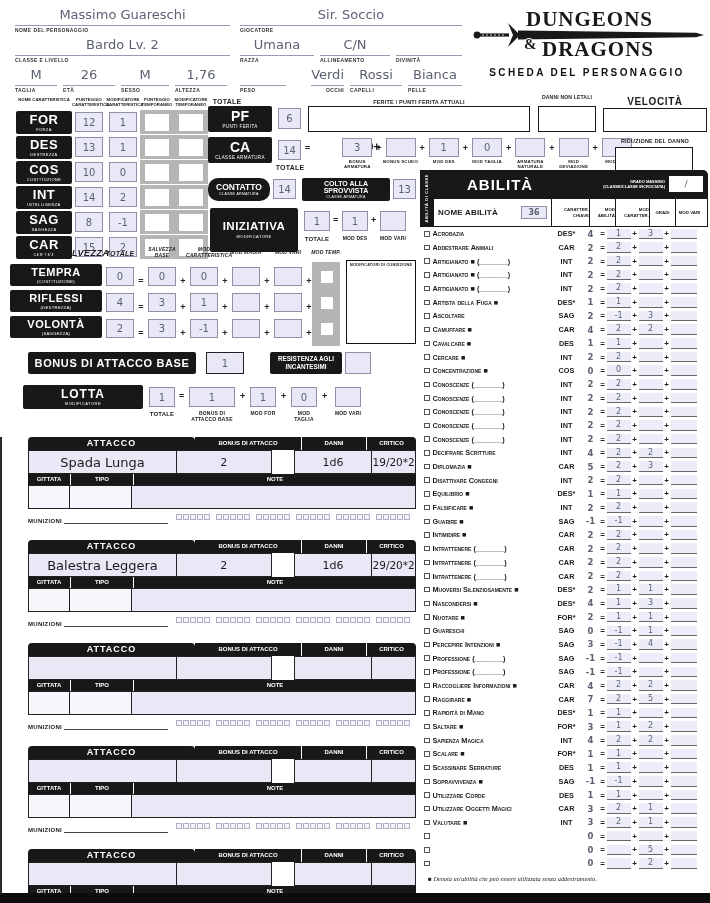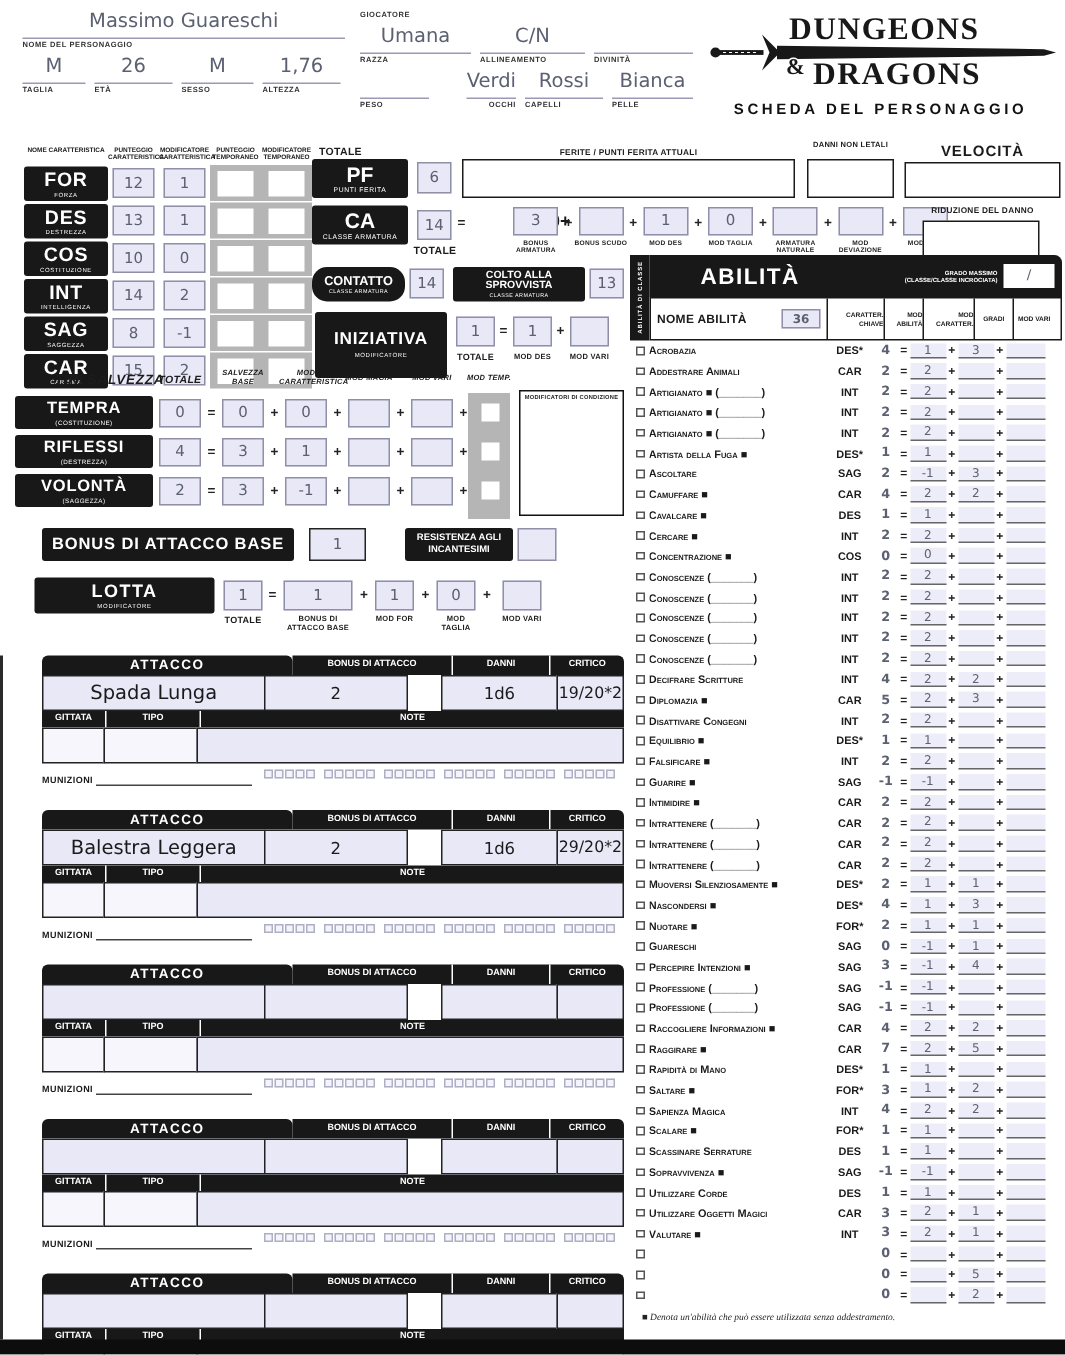--- a/index.html
+++ b/index.html
@@ -77,21 +77,21 @@
   .sk-name { width:118px; font-size:7.3px; font-weight:600; font-variant:small-caps; white-space:nowrap; overflow:hidden; }
   .sk-key { width:32px; font-size:7.3px; font-weight:600; font-variant:small-caps; text-align:center; }
   .sk-total { width:16px; font-size:8.5px; text-align:center; font-weight:bold; }
   .skill-row .op { width:8px; text-align:center; font-size:8px; }
   .u { width:24px; border-bottom:1px solid #666; background:#ededf9; text-align:center; font-size:8px; height:10.5px; line-height:10.5px; }
   .u-wide { width:26px; }
   .sk-foot { position:absolute; left:8px; top:705px; font-size:6.3px; font-style:italic; font-family:"Liberation Serif",serif; color:#222; }
   
   .sv-labels { position:relative; height:14px;font-style:italic; }
   .sv-labels .lbl { position:absolute; width:36px; }
-  .save-row { display:flex; align-items:center; height:22px; margin-bottom:4px; position:relative; z-index:1; }
+  .save-row { display:flex; align-items:flex-end; height:22px; margin-bottom:4px; position:relative; z-index:1; }
   .sv-blk { width:92px; height:22px; margin-right:4px; }
   .sv-name { font-size:11px; font-weight:bold; letter-spacing:.5px; line-height:1; }
   .sv-sub { font-size:4.2px; letter-spacing:.3px; margin-top:1px; }
   .save-row .fld { width:28px; height:19px; font-size:10px; }
   .save-row .op { width:14px; text-align:center; }
   .sv-temp { width:18px; height:18px; background:#fff; border:3px solid #b5b5b5; margin-left:2px; }
   .sv-band { position:absolute; left:302px; top:16px; width:28px; height:84px; background:#b5b5b5; }
   .cond-box { position:absolute; left:336px; top:14px; width:70px; height:84px; border:1.5px solid #111; background:#fff; }
   .cond-box .lbl { font-size:3.8px; margin-top:2px; }
   
@@ -106,20 +106,24 @@
 </head>
 <body>
 
 <div id="page">
 
   <div class="abs" style="left:15px; top:6px; width:215px;">
     <div class="h-grp">
       <div class="h-val">Massimo Guareschi</div>
       <div class="h-lbl">NOME DEL PERSONAGGIO</div>
     </div>
+    <div class="h-grp" style="margin-top:3px;">
+      <div class="h-val">Bardo Lv. 2</div>
+      <div class="h-lbl">CLASSE E LIVELLO</div>
+    </div>
     <div class="h-row" style="margin-top:3px;">
       <div class="h-grp" style="width:42px;">
           <div class="h-val">M</div>
           <div class="h-lbl">TAGLIA</div>
         </div>
       <div class="h-grp" style="width:52px;">
           <div class="h-val">26</div>
           <div class="h-lbl">ETÀ</div>
         </div>
       <div class="h-grp" style="width:48px;">
@@ -128,20 +132,21 @@
         </div>
       <div class="h-grp" style="width:52px;">
           <div class="h-val">1,76</div>
           <div class="h-lbl">ALTEZZA</div>
         </div>
     </div>
   </div>
 
   <div class="abs" style="left:240px; top:6px; width:222px;">
     <div class="h-grp">
+      <div class="h-val">Sir. Soccio</div>
       <div class="h-lbl">GIOCATORE</div>
     </div>
     <div class="h-row" style="margin-top:3px;">
       <div class="h-grp" style="width:74px;">
           <div class="h-val">Umana</div>
           <div class="h-lbl" style="text-align:left">RAZZA</div>
         </div>
       <div class="h-grp" style="width:70px;">
           <div class="h-val">C/N</div>
           <div class="h-lbl" style="text-align:left">ALLINEAMENTO</div>

